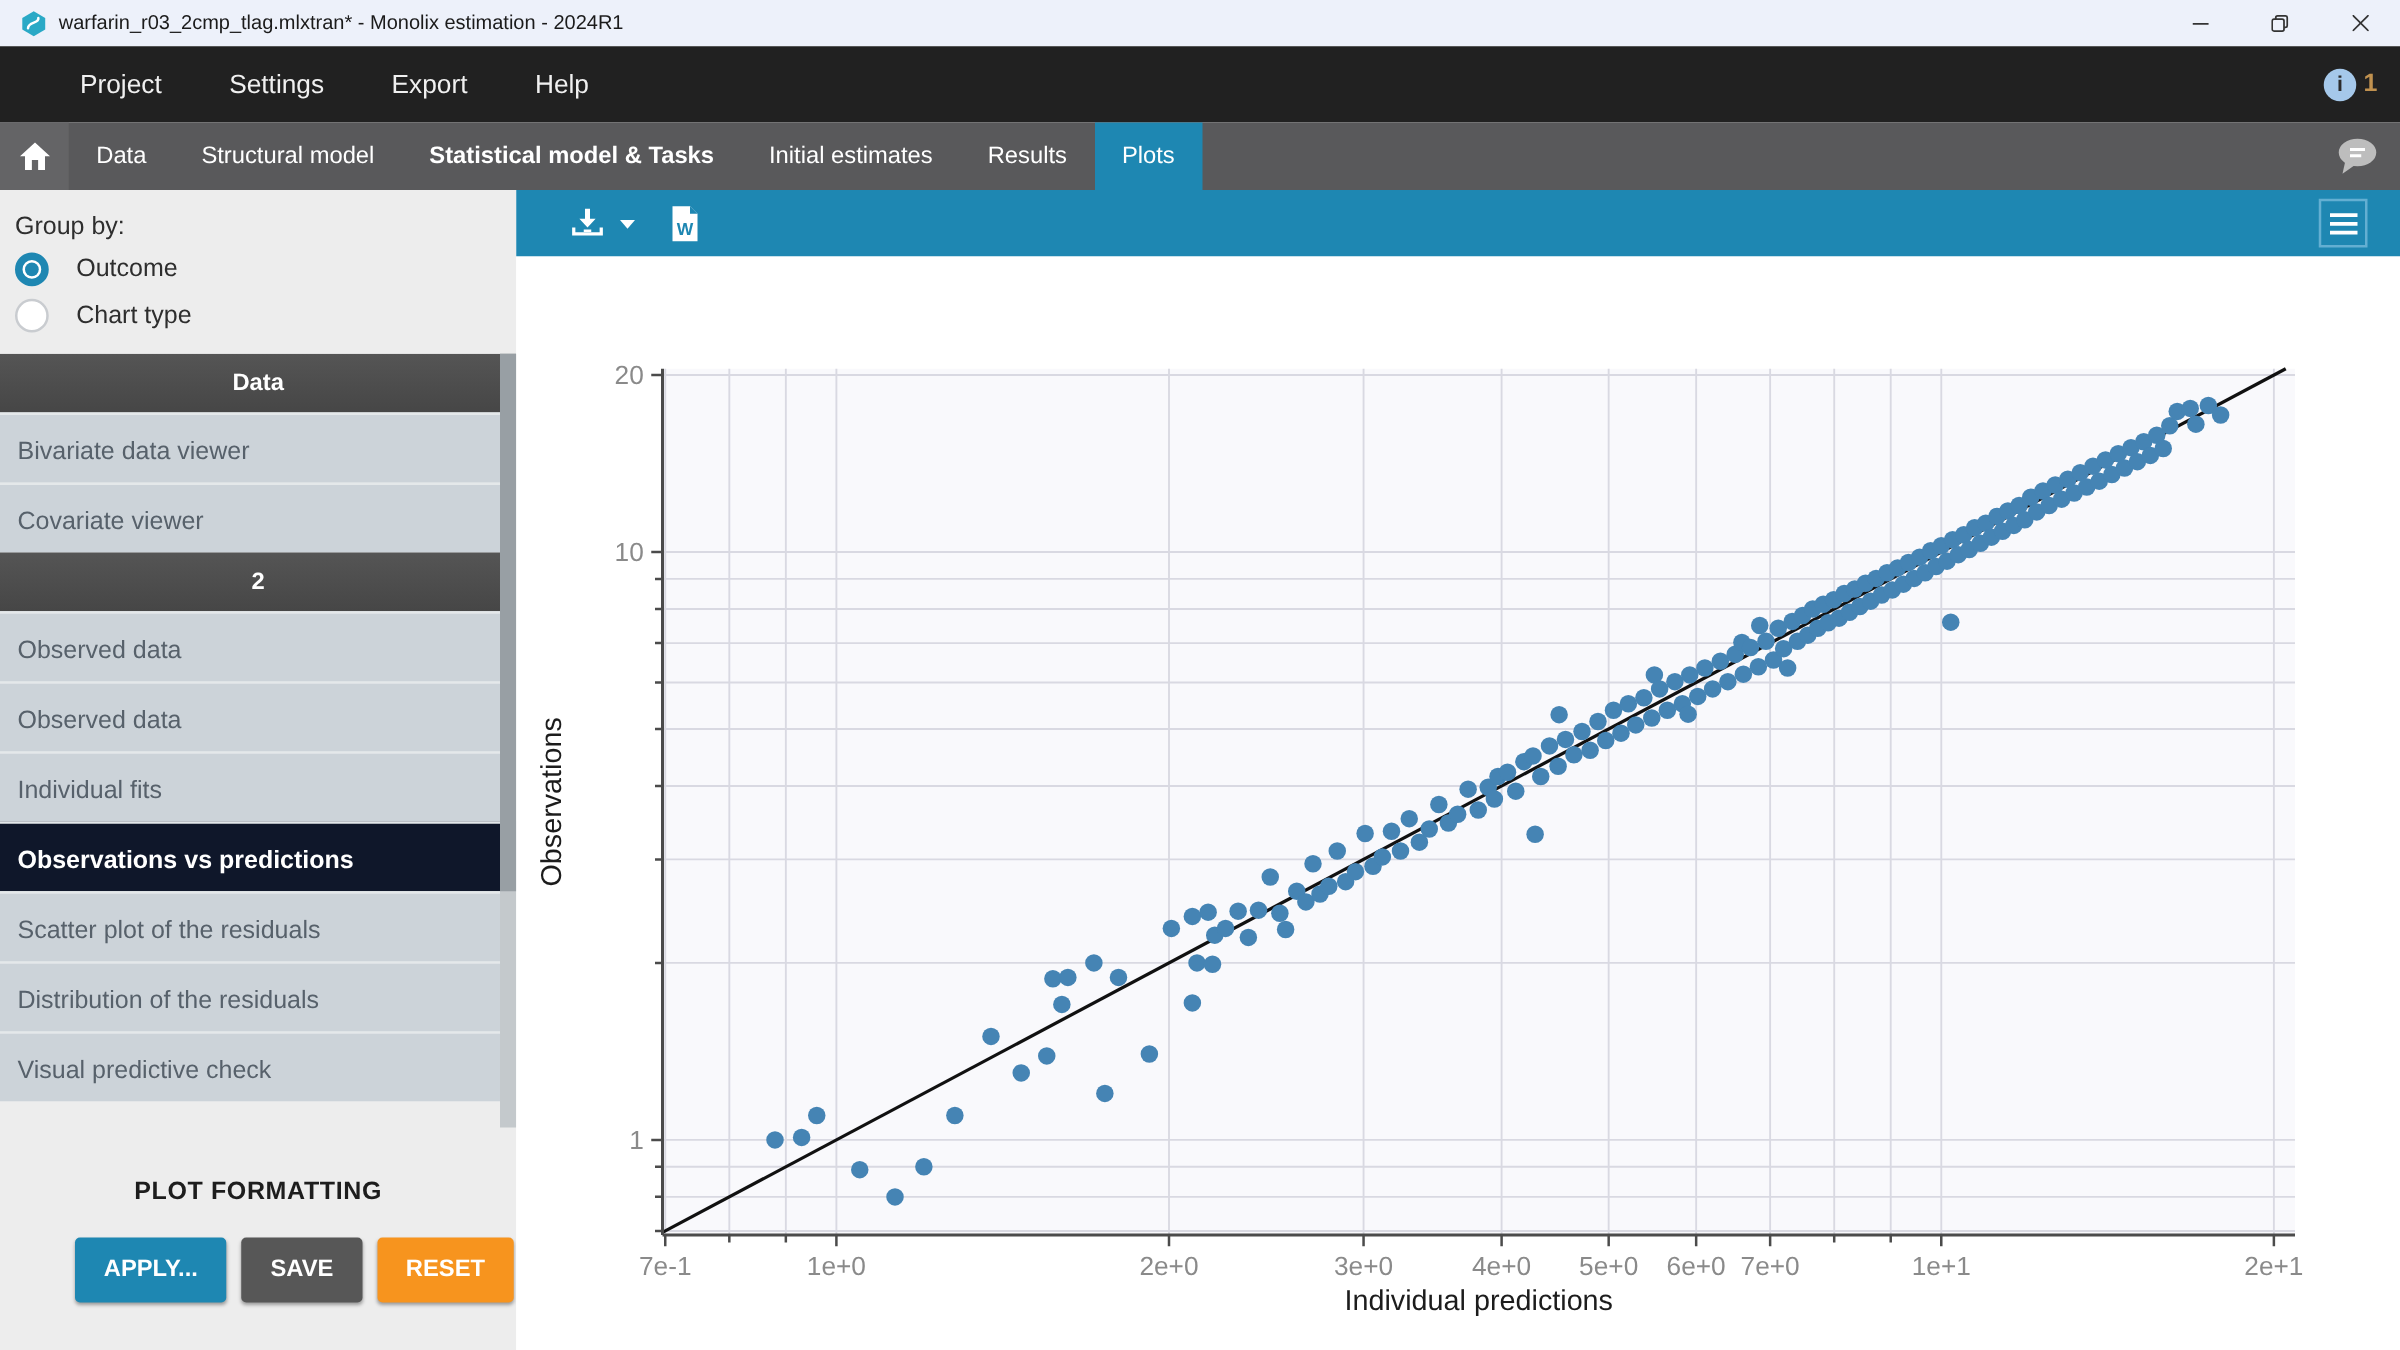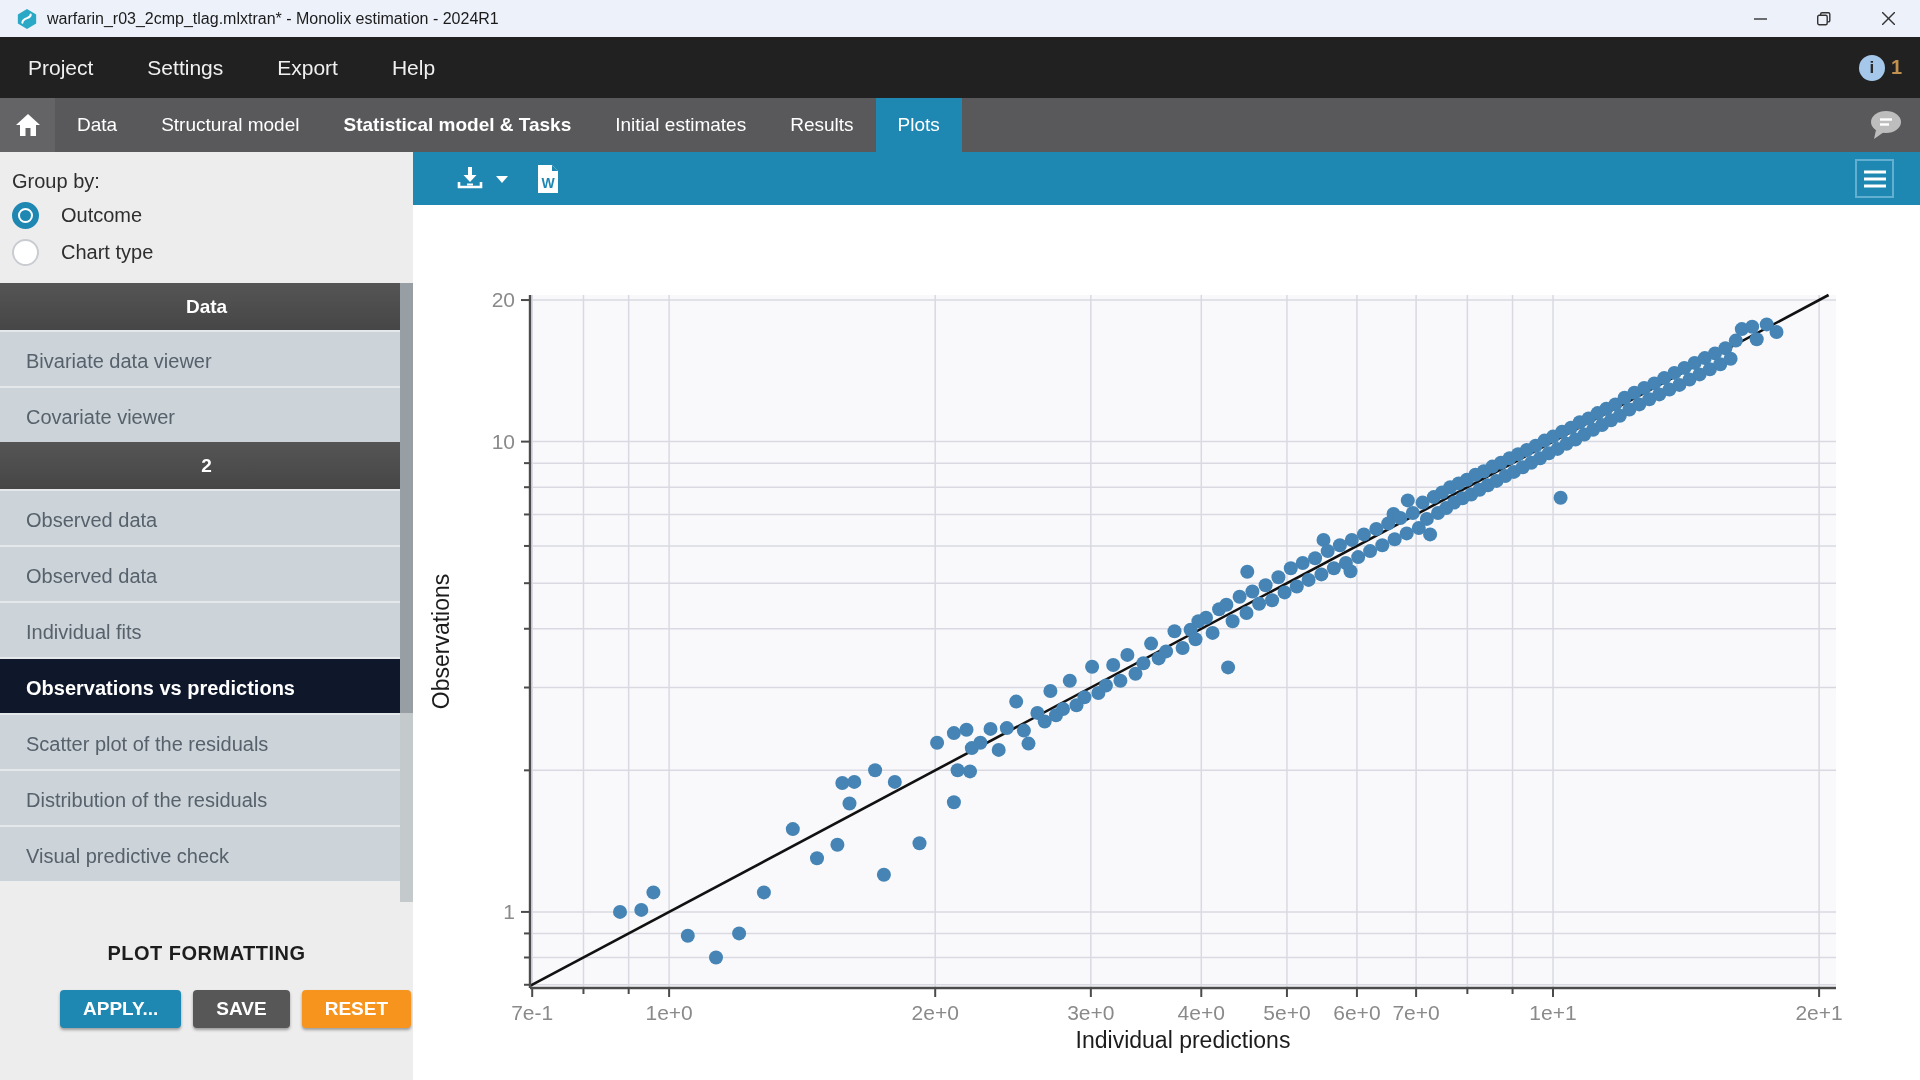--- a/index.html
+++ b/index.html
@@ -38,30 +38,30 @@
   .radio-group { position:absolute; left:12px; top:48px; }
   .radio-row { display:flex; align-items:center; height:30px; margin-bottom:7px; }
   .radio-circle { width:27px; height:27px; border-radius:50%; background:#fff; border:2px solid #c9ccd0; }
   .radio-circle.sel { border:6px solid #1e87b2; }
   .radio-circle.sel::after { content:""; display:block; width:11px; height:11px; margin:2px; border-radius:50%; background:#1e87b2; }
   .radio-label { margin-left:22px; font-size:20px; color:#2e2e2e; }
 
   .list-wrap { position:absolute; left:0; top:131px; width:413px; height:619px; overflow:hidden; }
   .section-header { height:47px; line-height:47px; background:linear-gradient(#555,#464646); color:#fff;
                     font-size:19px; font-weight:bold; text-align:center; }
-  .side-item { height:56px; line-height:58px; padding-left:26px; background:#ccd3d9; color:#57616b;
+  .side-item { height:56px; line-height:58px; padding-left:14px; background:#ccd3d9; color:#57616b;
                font-size:20px; border-top:2px solid #e4e8ea; }
   .side-item.selected { background:#0f172a; color:#fff; font-weight:bold; }
   .side-scrollbar { position:absolute; right:0; top:131px; width:13px; height:619px; background:#c4c9cc; }
   .side-scroll-thumb { width:13px; height:430px; background:#989fa4; }
 
   .plot-formatting-title { position:absolute; left:0; top:790px; width:413px; text-align:center;
                            font-size:20px; font-weight:bold; color:#1d1d1d; letter-spacing:.5px; }
   .btn-row { position:absolute; left:60px; top:838px; display:flex; gap:12px; }
-  .fmt-btn { height:38px; border:none; border-radius:4px; color:#fff; font-size:19px; font-weight:bold;
+  .fmt-btn { height:52px; border:none; border-radius:4px; color:#fff; font-size:19px; font-weight:bold;
              font-family:inherit; padding:0 23px; box-shadow:0 2px 3px rgba(0,0,0,.35); }
 
   
   .main { position:absolute; left:413px; top:152px; width:1507px; height:928px; background:#fff; }
   .plot-toolbar { position:absolute; left:0; top:0; width:1507px; height:53px; background:#1e87b2;
                   display:flex; align-items:center; padding-left:42px; gap:10px; }
   .tb-icon { display:flex; align-items:center; }
   .menu-btn { position:absolute; right:26px; top:7px; width:39px; height:39px; border:2px solid #63afd2;
               display:flex; align-items:center; justify-content:center; background:transparent; }
   .chart-svg { position:absolute; left:0; top:53px; }
@@ -91,21 +91,21 @@
     <div class="win-btn">
       <svg width="13" height="13" viewBox="0 0 13 13" stroke="#333" stroke-width="1.4">
         <line x1="0" y1="0" x2="13" y2="13"></line>
           <line x1="13" y1="0" x2="0" y2="13"></line>
       </svg>
     </div>
   </div>
 </div>
 
 <div class="menubar">
-  <div id="menu-items" style="display:flex;">
+  <div id="menu-items" style="display:flex;padding-left:36px;">
       <div class="menu-item">Project</div>
       <div class="menu-item">Settings</div>
       <div class="menu-item">Export</div>
       <div class="menu-item">Help</div>
     </div>
   <div class="info-wrap">
     <div class="info-circle">i</div>
     <span class="info-count">1</span>
   </div>
 </div>

